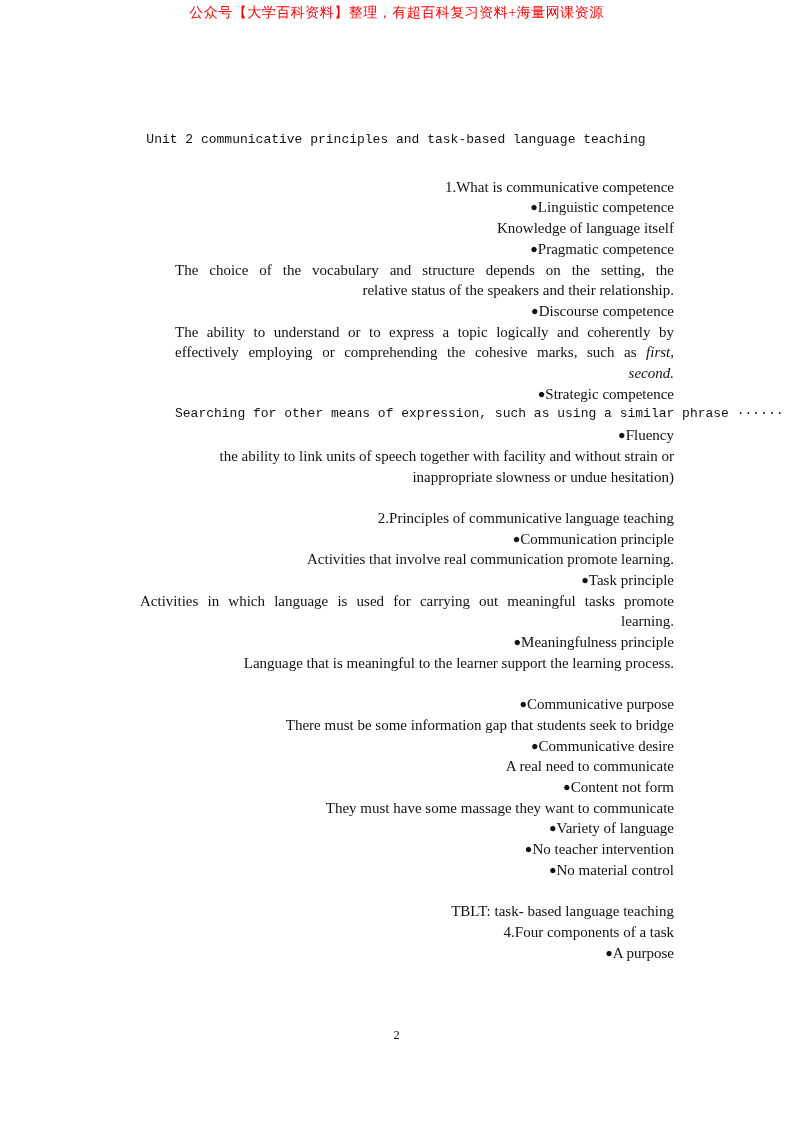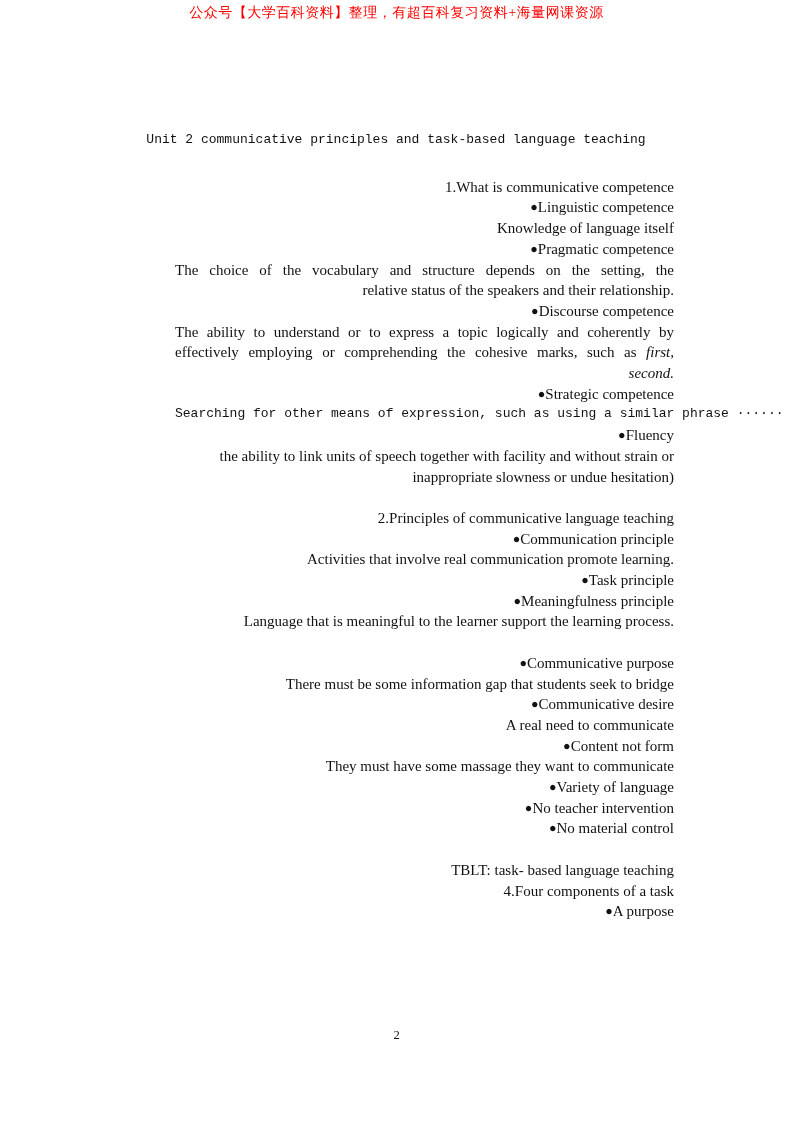--- a/index.html
+++ b/index.html
@@ -105,20 +105,22 @@
         <div class="doc-line bullet-row"><span class="bullet-dot">●</span><span>Strategic competence</span></div>
         <div class="doc-line mono"><span>Searching for other means of expression, such as using a similar phrase ······</span></div>
         <div class="doc-line bullet-row"><span class="bullet-dot">●</span><span>Fluency</span></div>
         <div class="doc-line l2"><span>the ability to link units of speech together with facility and without strain or</span></div>
         <div class="doc-line l2"><span>inappropriate slowness or undue hesitation)</span></div>
         <div class="doc-line spacer"></div>
         <div class="doc-line"><span class="num-label">2.</span><span>Principles of communicative language teaching</span></div>
         <div class="doc-line bullet-row"><span class="bullet-dot">●</span><span>Communication principle</span></div>
         <div class="doc-line l1"><span>Activities that involve real communication promote learning.</span></div>
         <div class="doc-line bullet-row"><span class="bullet-dot">●</span><span>Task principle</span></div>
+        <div class="doc-line l1 just"><span>Activities in which language is used for carrying out meaningful tasks promote</span></div>
+        <div class="doc-line l1"><span>learning.</span></div>
         <div class="doc-line bullet-row"><span class="bullet-dot">●</span><span>Meaningfulness principle</span></div>
         <div class="doc-line l1"><span>Language that is meaningful to the learner support the learning process.</span></div>
         <div class="doc-line spacer"></div>
         <div class="doc-line bullet-row"><span class="bullet-dot">●</span><span>Communicative purpose</span></div>
         <div class="doc-line l2"><span>There must be some information gap that students seek to bridge</span></div>
         <div class="doc-line bullet-row"><span class="bullet-dot">●</span><span>Communicative desire</span></div>
         <div class="doc-line l2"><span>A real need to communicate</span></div>
         <div class="doc-line bullet-row"><span class="bullet-dot">●</span><span>Content not form</span></div>
         <div class="doc-line l2"><span>They must have some massage they want to communicate</span></div>
         <div class="doc-line bullet-row"><span class="bullet-dot">●</span><span>Variety of language</span></div>

